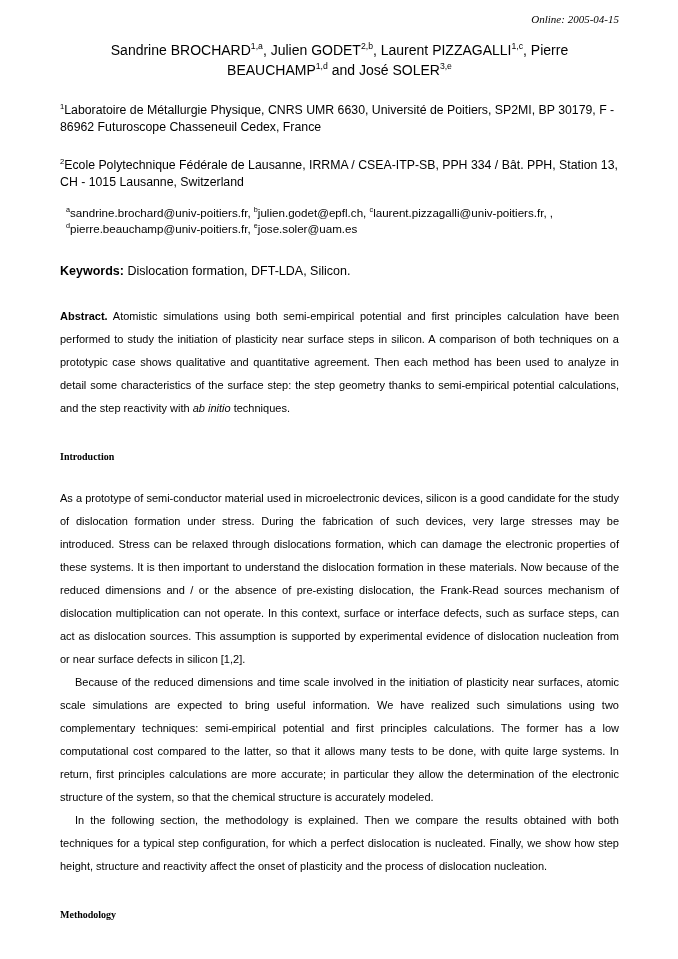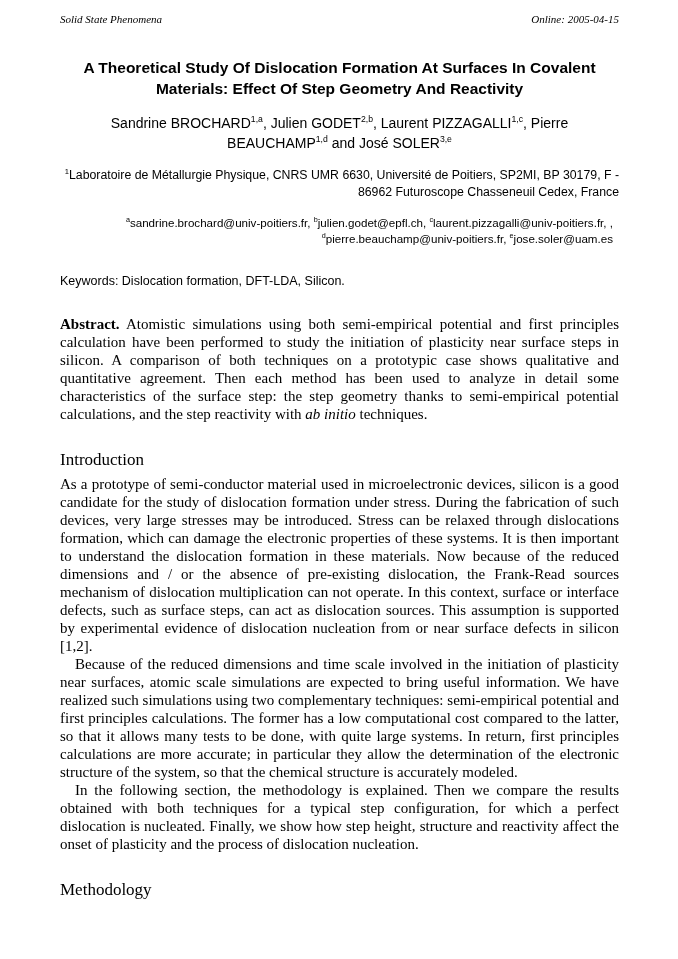--- a/index.html
+++ b/index.html
@@ -41,80 +41,79 @@
     font-family: "Liberation Sans", sans-serif;
     font-size: 14px;
     line-height: 19.5px;
   }
   .authors sup, .affil sup, .emails sup {
     font-size: 62%;
     vertical-align: super;
     line-height: 0;
   }
   .affil {
-    margin: 14px 0 0 0;
-    text-align: right;
+    margin: 22px 0 0 0;
+    text-align: left;
     font-family: "Liberation Sans", sans-serif;
     font-size: 12.3px;
     line-height: 16.5px;
   }
   .emails {
     margin: 15px 6px 0 6px;
-    text-align: right;
+    text-align: left;
     font-family: "Liberation Sans", sans-serif;
     font-size: 11.6px;
     line-height: 15.5px;
   }
 
   
   .keywords {
     margin-top: 27px;
     font-family: "Liberation Sans", sans-serif;
     font-size: 12.5px;
     line-height: 16px;
   }
-  .keywords .kw-label { font-weight: normal; }
+  .keywords .kw-label { font-weight: bold; }
 
   
   .body-par {
-    font-family: Liberation Serif, serif;
-    font-size: 15px;
-    line-height: 18px;
+    font-family: Liberation Sans, sans-serif;
+    font-size: 11px;
+    line-height: 23px;
     text-align: justify;
   }
   .runin { font-weight: bold; }
   .abstract { margin-top: 26px; }
   .sec-heading {
     margin-top: 28px;
-    margin-bottom: 7px;
+    margin-bottom: 22px;
     font-family: "Liberation Serif", serif;
-    font-weight: normal;
-    font-size: 17px;
+    font-weight: bold;
+    font-size: 10px;
     line-height: 17px;
   }
   .indent { text-indent: 15px; }
   .ital { font-style: italic; }
 </style>
 </head>
 <body>
 
 <div class="page">
 
   <div class="hdr">
     <div class="hdr-left">
-      <div>Solid State Phenomena</div>
     </div>
     <div class="hdr-right">Online: 2005-04-15</div>
   </div>
 
-  <div class="title">A Theoretical Study Of Dislocation Formation At Surfaces In Covalent Materials: Effect Of Step Geometry And Reactivity</div>
 
   <div class="authors"><span><span>Sandrine BROCHARD</span><sup>1,a</sup><span>, </span></span><span><span>Julien GODET</span><sup>2,b</sup><span>, </span></span><span><span>Laurent PIZZAGALLI</span><sup>1,c</sup><span>, </span></span><span><span>Pierre BEAUCHAMP</span><sup>1,d</sup><span> and </span></span><span><span>José SOLER</span><sup>3,e</sup></span></div>
 
   <div class="affil"><sup>1</sup><span>Laboratoire de Métallurgie Physique, CNRS UMR 6630, Université de Poitiers, SP2MI, BP 30179, F - 86962 Futuroscope Chasseneuil Cedex, France</span></div>
+  <div class="affil"><sup>2</sup><span>Ecole Polytechnique Fédérale de Lausanne, IRRMA / CSEA-ITP-SB, PPH 334 / Bât. PPH, Station 13, CH - 1015 Lausanne, Switzerland</span></div>
 
   <div class="emails"><span><sup>a</sup><span>sandrine.brochard@univ-poitiers.fr</span><span>, </span></span><span><sup>b</sup><span>julien.godet@epfl.ch</span><span>, </span></span><span><sup>c</sup><span>laurent.pizzagalli@univ-poitiers.fr</span><span>, , </span></span><span><sup>d</sup><span>pierre.beauchamp@univ-poitiers.fr</span><span>, </span></span><span><sup>e</sup><span>jose.soler@uam.es</span></span></div>
 
   <div class="keywords"><span class="kw-label">Keywords:</span> <span>Dislocation formation, DFT-LDA, Silicon.</span></div>
 
   <p class="body-par abstract"><span class="runin">Abstract.</span> <span>Atomistic simulations using both semi-empirical potential and first principles calculation have been performed to study the initiation of plasticity near surface steps in silicon. A comparison of both techniques on a prototypic case shows qualitative and quantitative agreement. Then each method has been used to analyze in detail some characteristics of the surface step: the step geometry thanks to semi-empirical potential calculations, and the step reactivity with</span> <span class="ital">ab initio</span> <span>techniques.</span></p>
 
   <div class="sec-heading">Introduction</div>
   <p class="body-par">As a prototype of semi-conductor material used in microelectronic devices, silicon is a good candidate for the study of dislocation formation under stress. During the fabrication of such devices, very large stresses may be introduced. Stress can be relaxed through dislocations formation, which can damage the electronic properties of these systems. It is then important to understand the dislocation formation in these materials. Now because of the reduced dimensions and / or the absence of pre-existing dislocation, the Frank-Read sources mechanism of dislocation multiplication can not operate. In this context, surface or interface defects, such as surface steps, can act as dislocation sources. This assumption is supported by experimental evidence of dislocation nucleation from or near surface defects in silicon [1,2].</p>
   <p class="body-par indent">Because of the reduced dimensions and time scale involved in the initiation of plasticity near surfaces, atomic scale simulations are expected to bring useful information. We have realized such simulations using two complementary techniques: semi-empirical potential and first principles calculations. The former has a low computational cost compared to the latter, so that it allows many tests to be done, with quite large systems. In return, first principles calculations are more accurate; in particular they allow the determination of the electronic structure of the system, so that the chemical structure is accurately modeled.</p>

